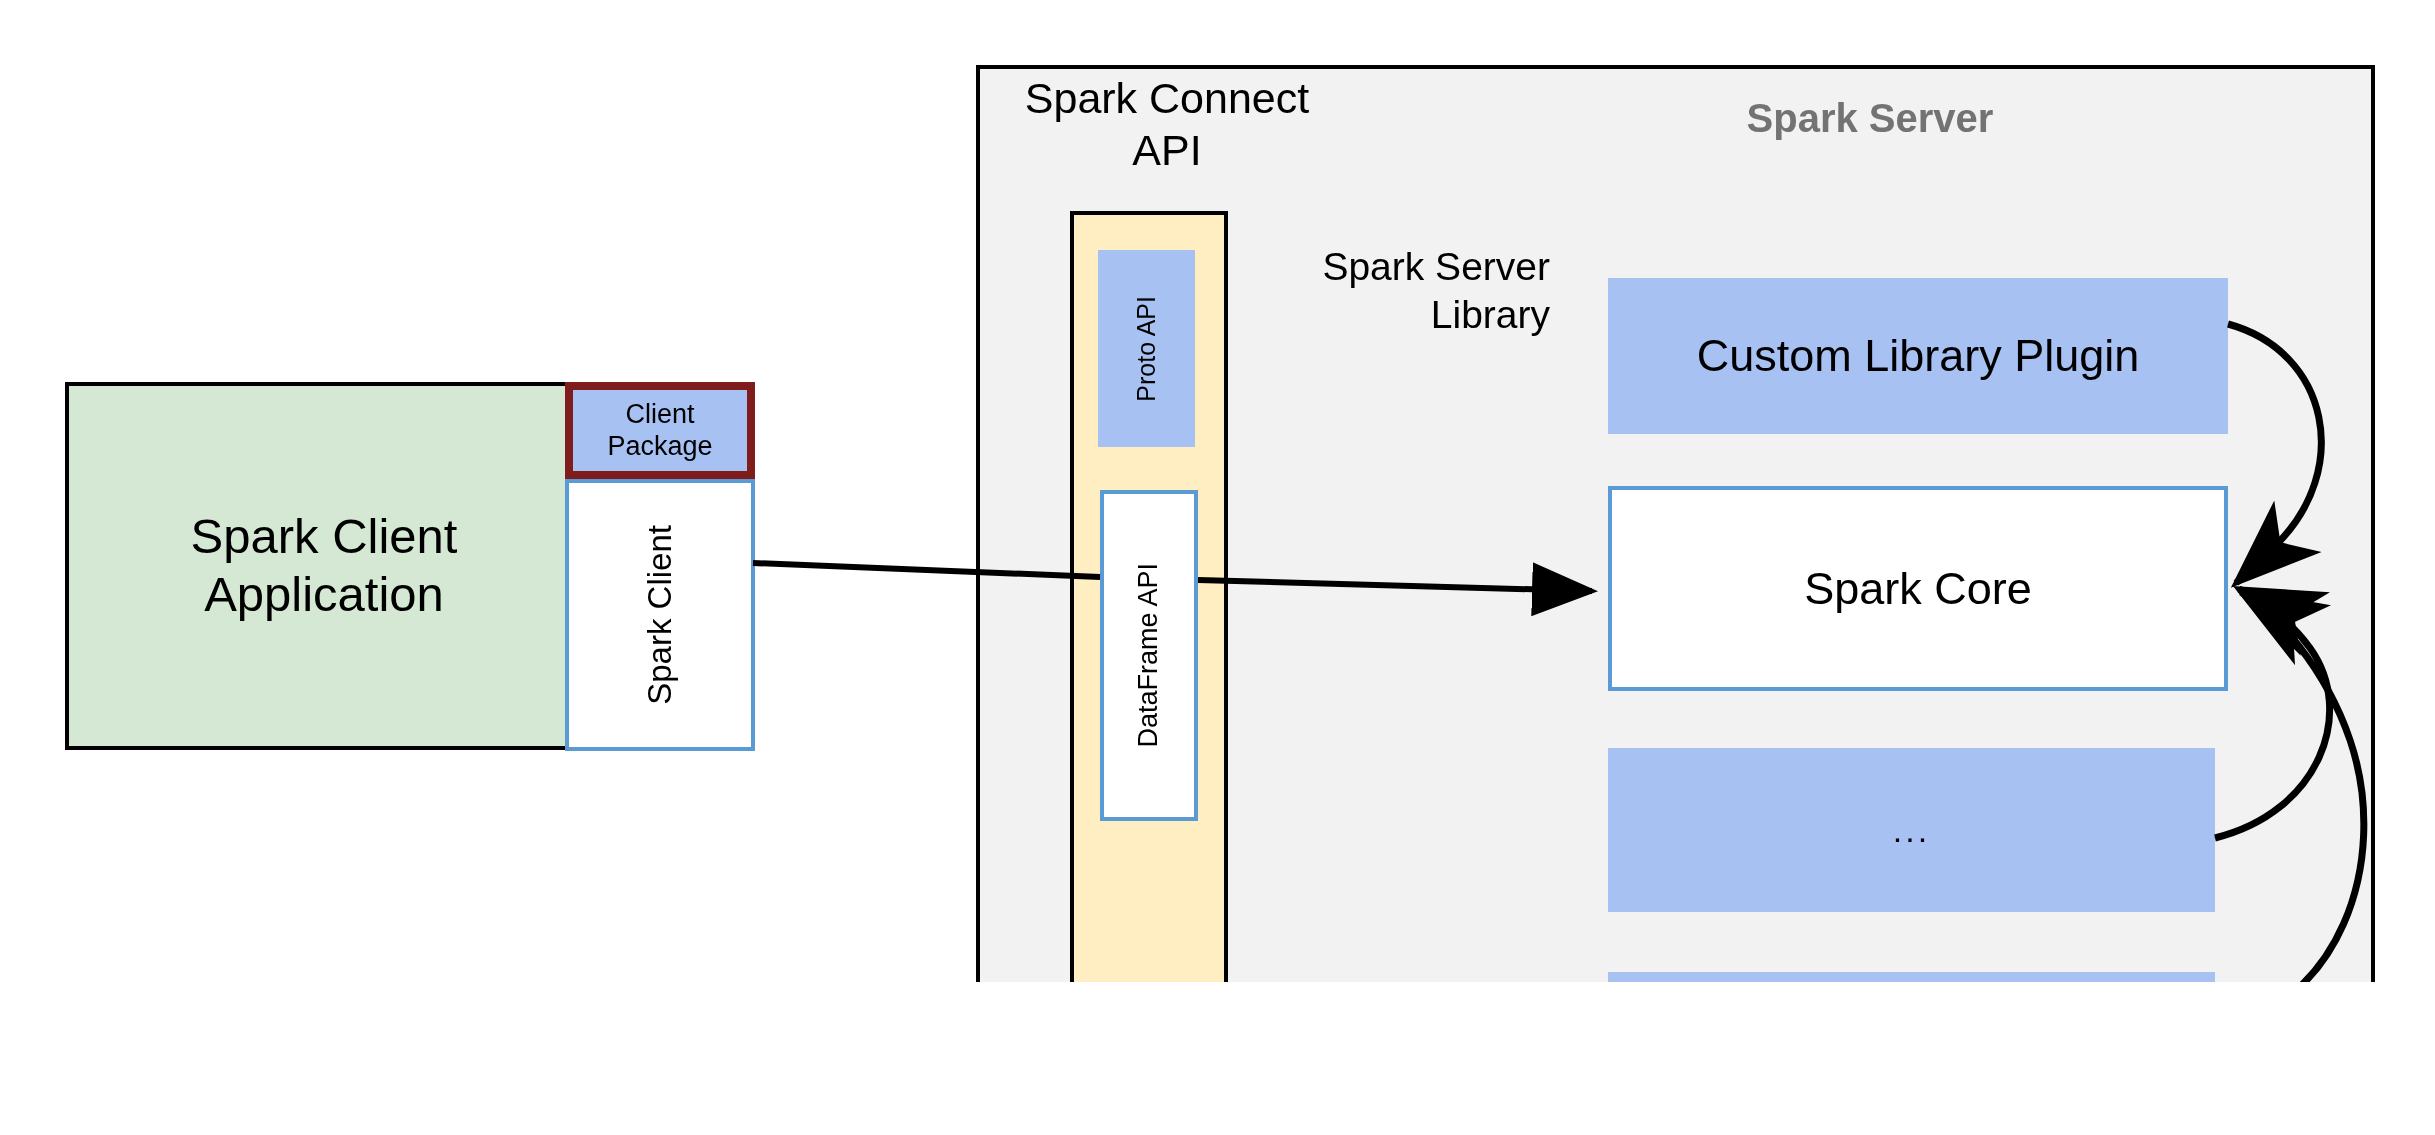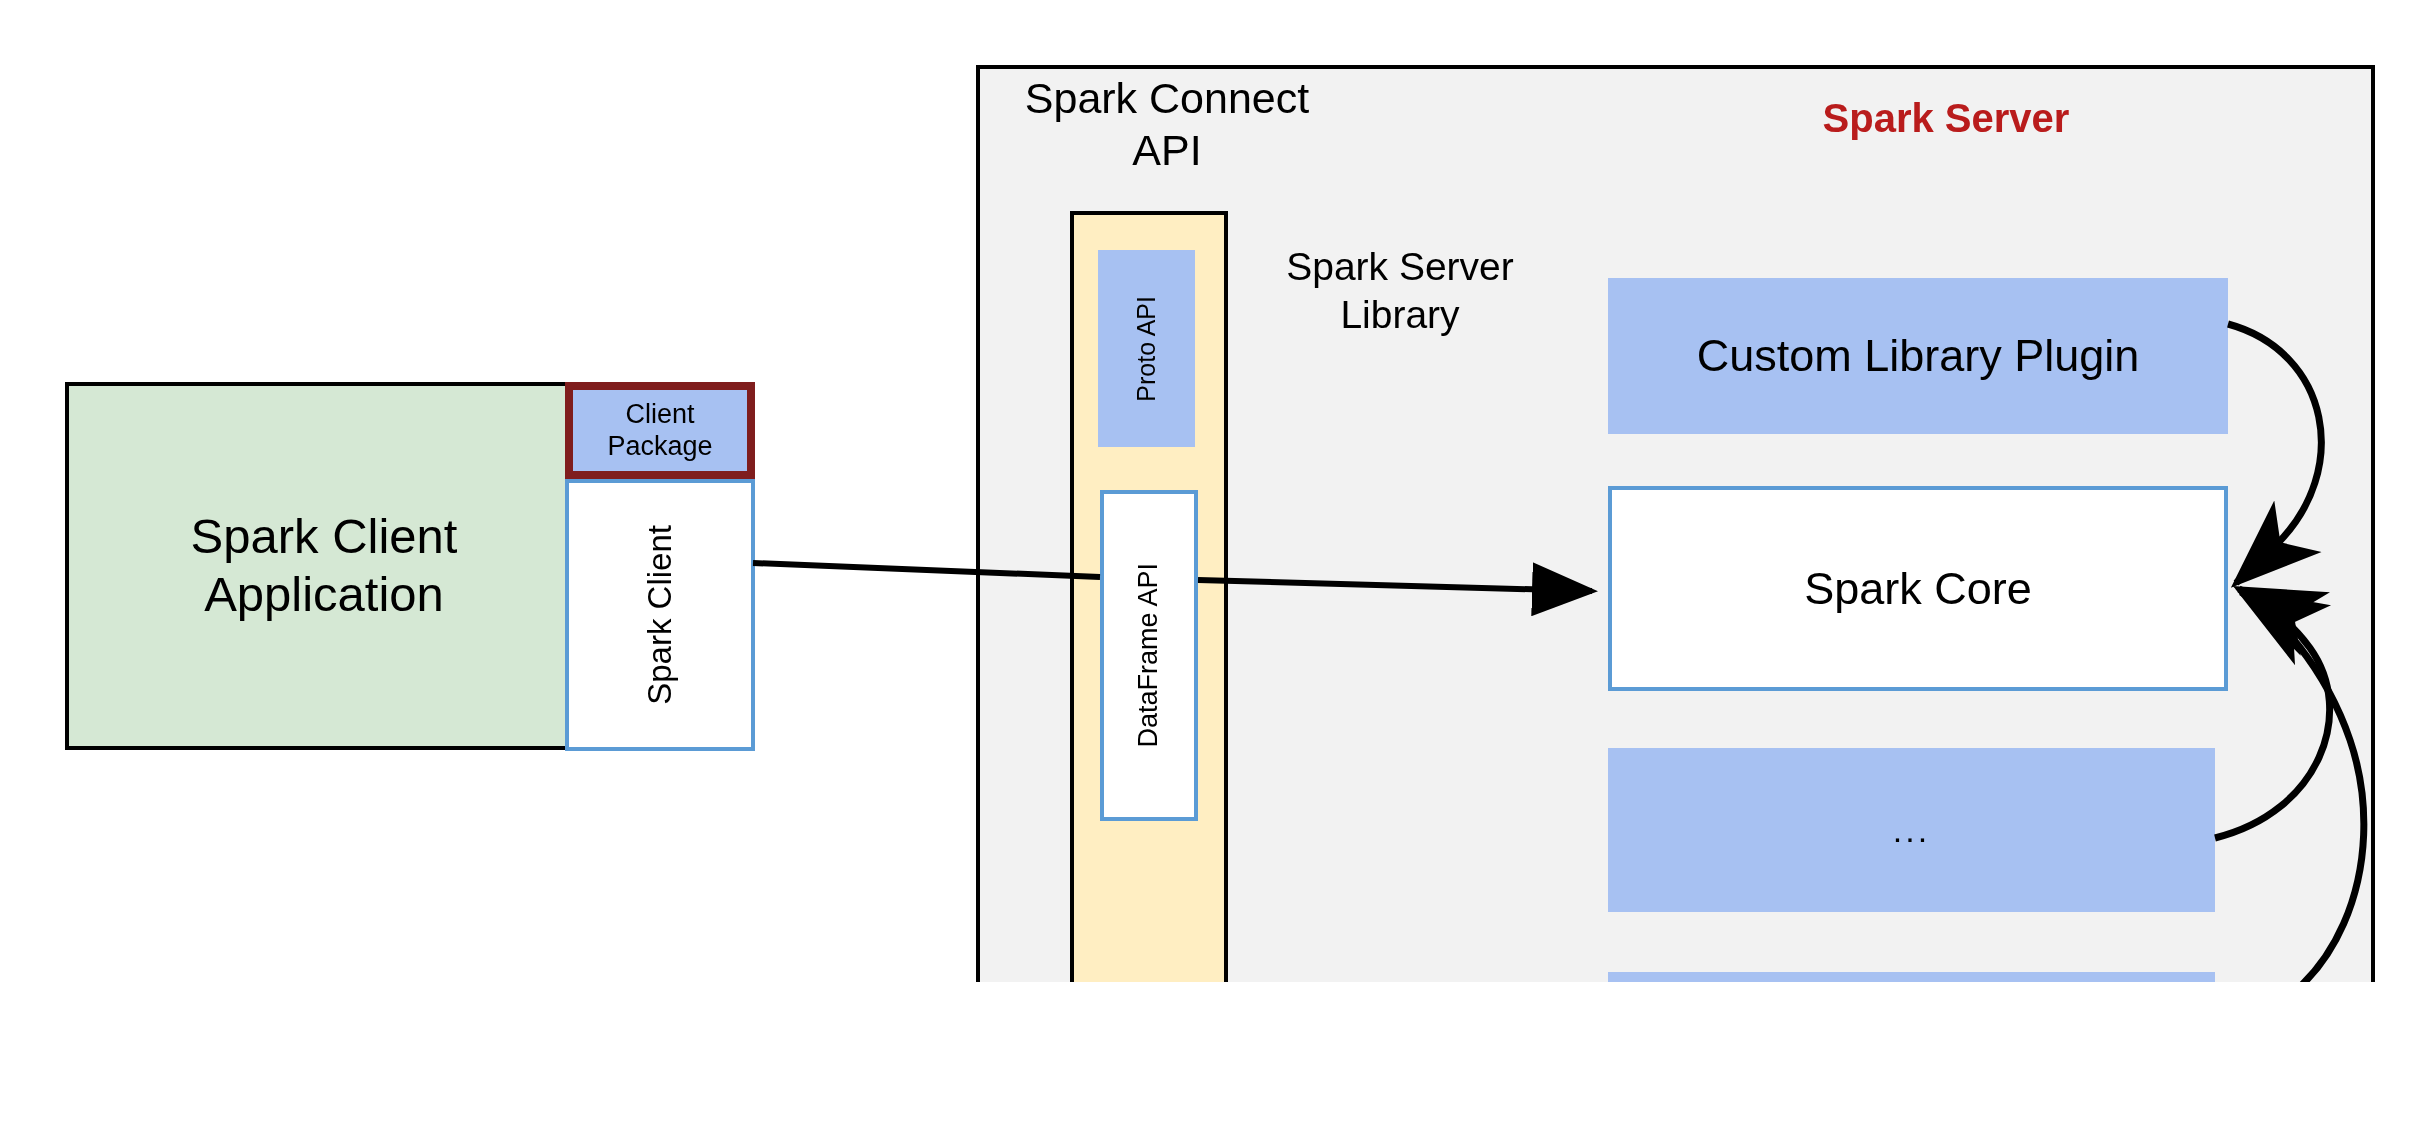--- a/index.html
+++ b/index.html
@@ -66,32 +66,32 @@
   }
 
   #spark-connect-api-label {
     left: 1022px; top: 72px; width: 290px; height: 110px;
     font-size: 43px;
     line-height: 1.22;
     color: #000000;
     text-align: center;
   }
   #spark-server-title {
-    left: 1756px; top: 96px; width: 380px; height: 56px;
+    left: 1680px; top: 96px; width: 380px; height: 56px;
     font-size: 40px;
     font-weight: bold;
-    color: #b91c1c;
+    color: #737373;
     text-align: center;
   }
   #spark-server-library-label {
     left: 1250px; top: 243px; width: 300px; height: 120px;
     font-size: 39px;
     line-height: 1.23;
     color: #000000;
-    text-align: center;
+    text-align: right;
   }
 
   
   #connect-column {
     left: 1070px; top: 211px; width: 158px; height: 842px;
     background: #ffeec2;
     border: 4px solid #000000;
   }
   #proto-api-box {
     left: 1098px; top: 250px; width: 97px; height: 197px;

